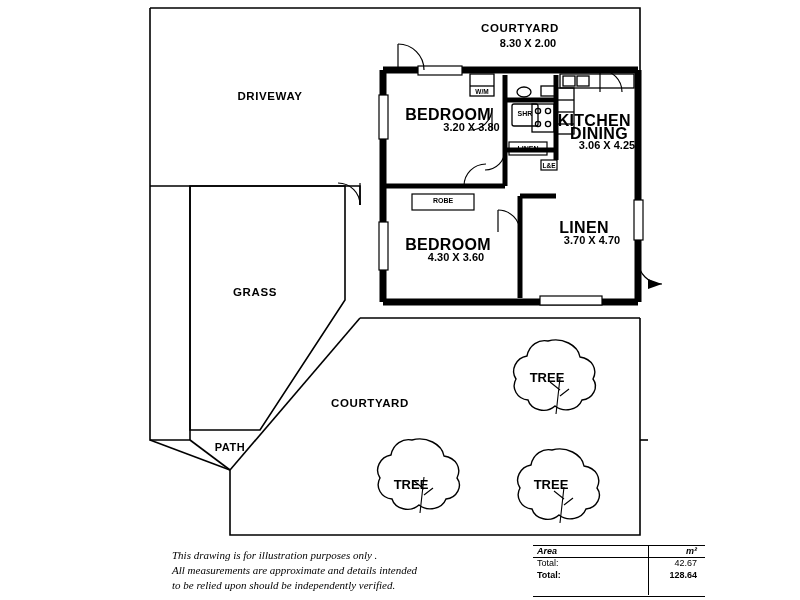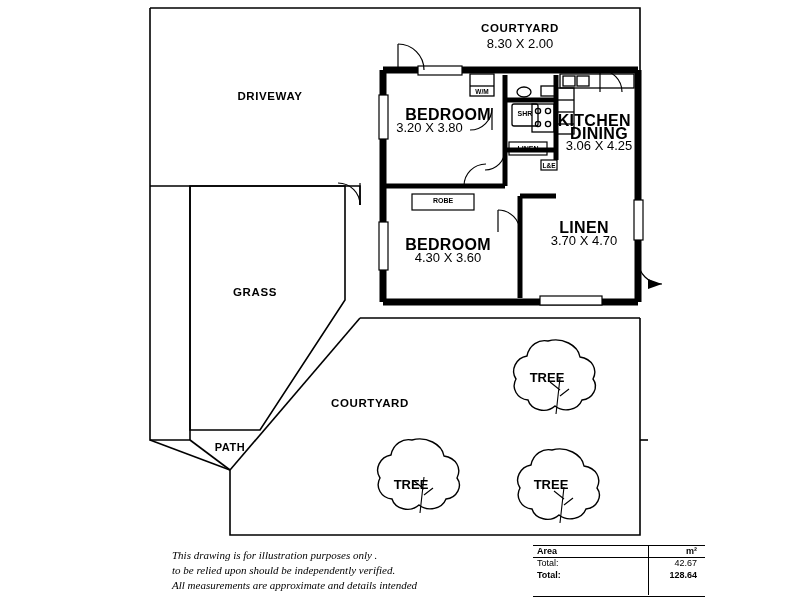--- a/index.html
+++ b/index.html
@@ -23,21 +23,21 @@
   .lbl {
     position: absolute;
     text-align: center;
     color: #000;
     font-family: "Liberation Sans", sans-serif;
     line-height: 1.15;
     white-space: nowrap;
     pointer-events: none;
   }
   .room-name { font-size: 16px; font-weight: bold; letter-spacing: 0.3px; }
-  .room-dim { font-size: 13px; font-weight: normal; }
+  .room-dim { font-size: 11px; font-weight: bold; margin-left: 8px; }
   .area-name { font-size: 11.5px; font-weight: bold; letter-spacing: 0.6px; }
   .tiny { font-size: 6.5px; font-weight: bold; }
   .tiny2 { font-size: 7px; font-weight: bold; }
   .tree-lbl { font-size: 13px; font-weight: bold; }
 
   .disclaimer {
     position: absolute;
     left: 172px;
     top: 548px;
     font-size: 11px;
@@ -56,20 +56,21 @@
     font-family: "Liberation Sans", sans-serif;
   }
   .area-table td {
     padding: 0px 4px;
     border: none;
     height: 12px;
     line-height: 12px;
   }
   .area-table tr.hdr td {
     font-weight: bold;
+    font-style: italic;
     margin-left: 20px;
   }
   .area-table td.val { text-align: right; padding-right: 8px; }
   .area-table tr.total td { font-weight: bold; }
   .tbl-wrap {
     position: absolute;
     left: 533px;
     top: 545px;
     width: 172px;
     height: 50px;
@@ -242,21 +243,21 @@
     <path d="M564 487 l-4 36 M564 499 l-10 -8 M564 505 l9 -7" stroke-width="1.1"></path>
   </g>
 </svg>
 
 <div class="lbl area-name" style="left:420px; top:22px; width:200px;">COURTYARD</div>
 <div class="lbl room-dim" style="left:420px; top:37px; width:200px;">8.30 X 2.00</div>
 
 <div class="lbl area-name" style="left:180px; top:90px; width:180px;">DRIVEWAY</div>
 
 <div class="lbl room-name" style="left:390px; top:106px; width:116px;">BEDROOM</div>
-<div class="lbl room-dim" style="left:376px; top:121px; width:107px;">3.20 X 3.80</div>
+<div class="lbl room-dim" style="left:410px; top:121px; width:107px;">3.20 X 3.80</div>
 
 <div class="lbl room-name" style="left:556px; top:112px; width:86px;">KITCHEN /</div>
 <div class="lbl room-name" style="left:556px; top:125px; width:86px;">DINING</div>
 <div class="lbl room-dim" style="left:556px; top:139px; width:86px;">3.06 X 4.25</div>
 
 <div class="lbl room-name" style="left:530px; top:219px; width:108px;">LINEN</div>
 <div class="lbl room-dim" style="left:530px; top:234px; width:108px;">3.70 X 4.70</div>
 
 <div class="lbl room-name" style="left:390px; top:236px; width:116px;">BEDROOM</div>
 <div class="lbl room-dim" style="left:390px; top:251px; width:116px;">4.30 X 3.60</div>
@@ -272,22 +273,22 @@
 <div class="lbl area-name" style="left:175px; top:441px; width:110px; font-size:11px;">PATH</div>
 
 <div class="lbl area-name" style="left:285px; top:397px; width:170px;">COURTYARD</div>
 
 <div class="lbl tree-lbl" style="left:527px; top:371px; width:40px;">TREE</div>
 <div class="lbl tree-lbl" style="left:391px; top:478px; width:40px;">TREE</div>
 <div class="lbl tree-lbl" style="left:531px; top:478px; width:40px;">TREE</div>
 
 <div class="disclaimer">
   <div>This drawing is for illustration purposes only .</div>
+  <div>All measurements are approximate and details intended</div>
   <div>to be relied upon should be independently verified.</div>
-  <div>All measurements are approximate and details intended</div>
 </div>
 
 <div class="tbl-wrap"></div>
 <div class="tbl-line" style="top:557px;"></div>
 <div class="tbl-vline" style="left:648px;"></div>
 <table class="area-table">
   <tbody>
       <tr class="hdr">
     <td>Area</td>
     <td class="val">m²</td>

